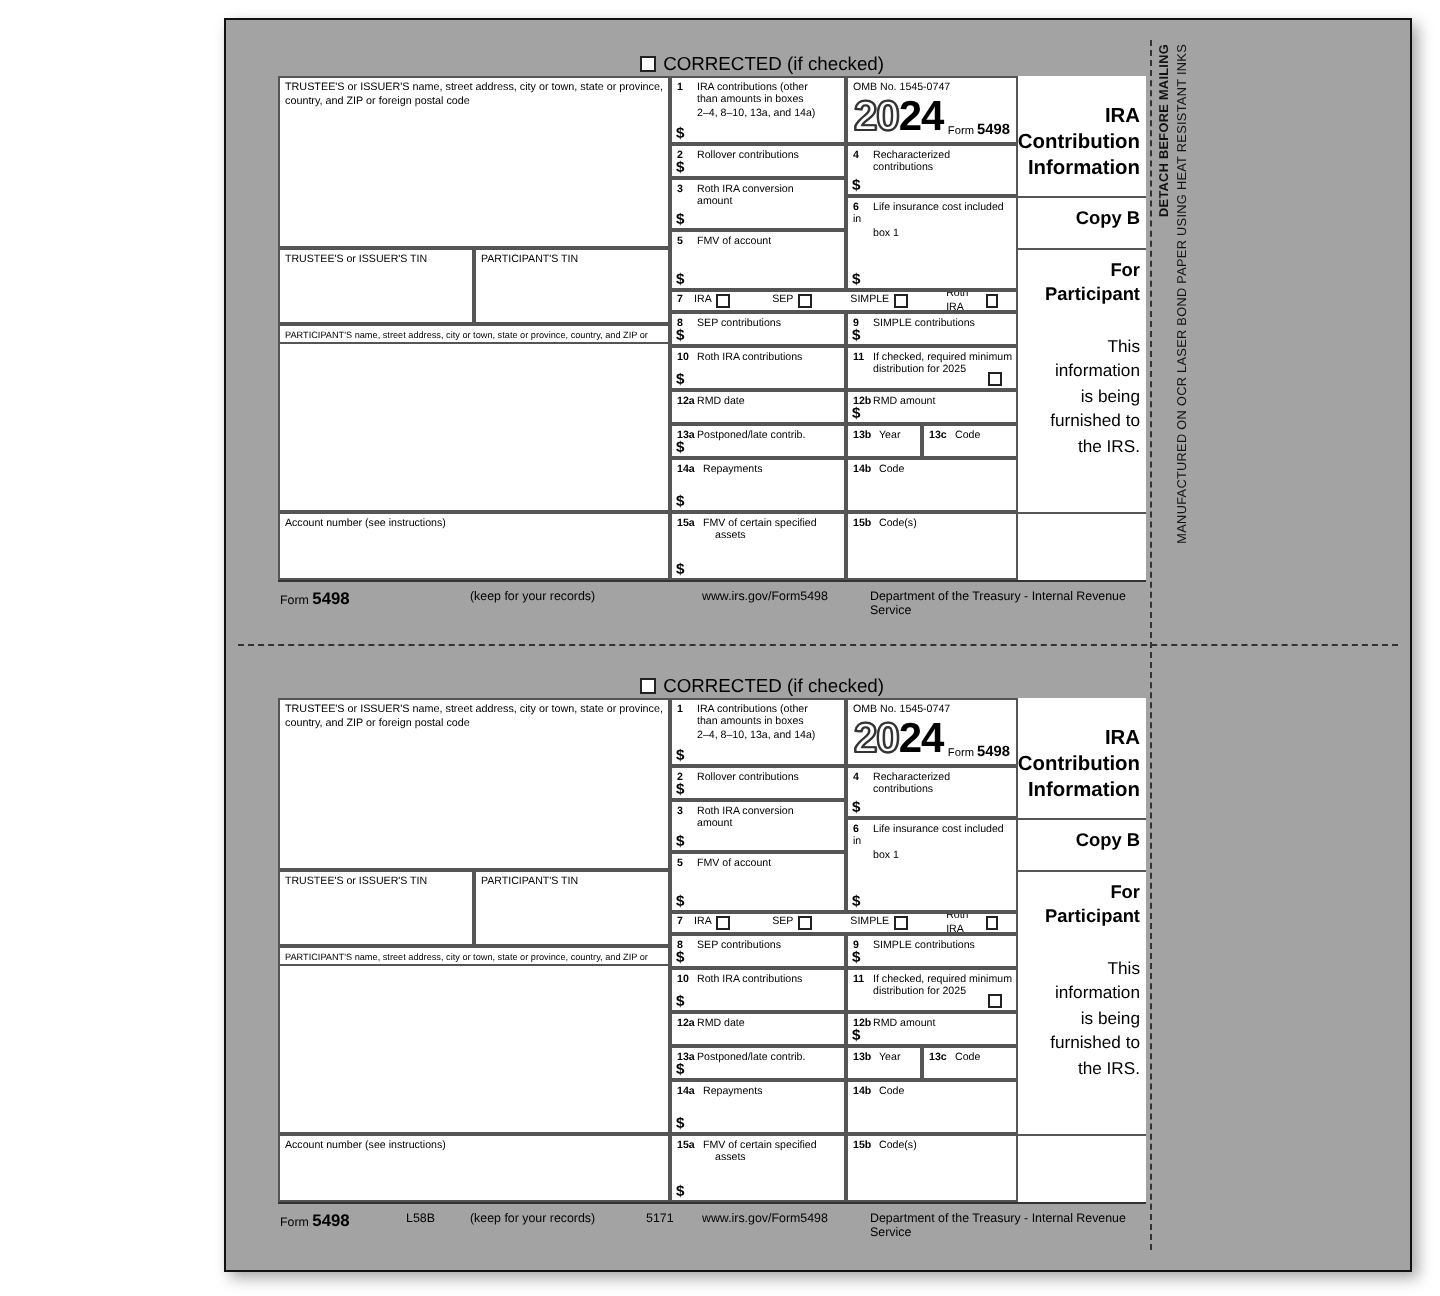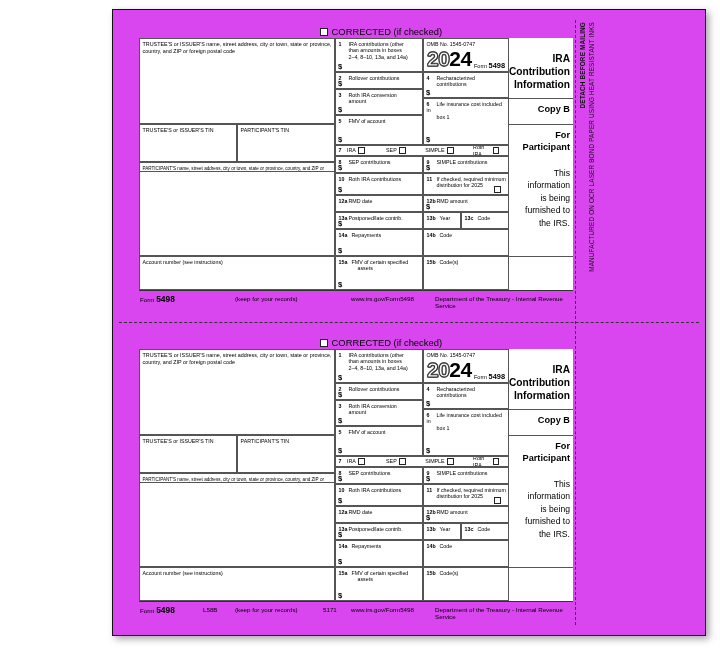--- a/index.html
+++ b/index.html
@@ -20,21 +20,21 @@
     height: 648px;
     background: #ffffff;
   }
   
   .sheet {
     position: absolute;
     left: 112px;
     top: 9px;
     width: 594px;
     height: 627px;
-    background: #d946ef;
+    background: #a3a3a3;
     border: 1.2px solid #111;
     box-shadow: 3px 3px 7px rgba(0,0,0,0.35);
     box-sizing: border-box;
   }
   
   .perf-v {
     position: absolute;
     top: 10px;
     bottom: 10px;
     left: 462px;

